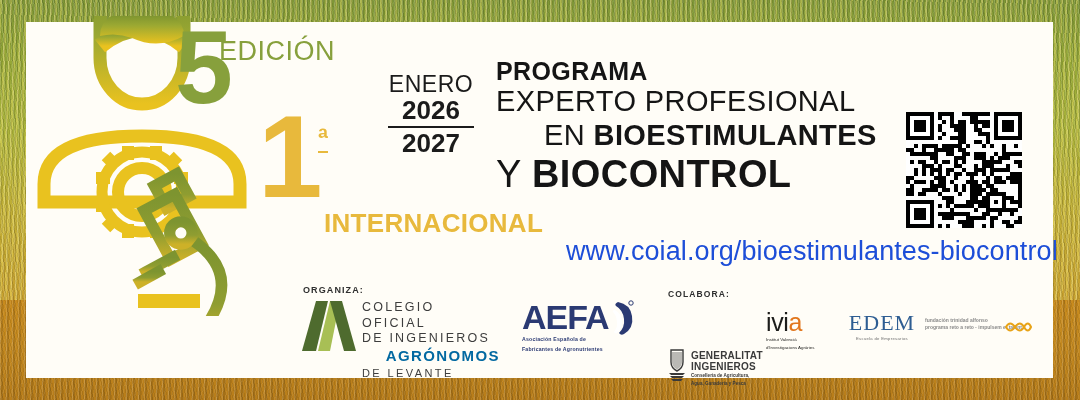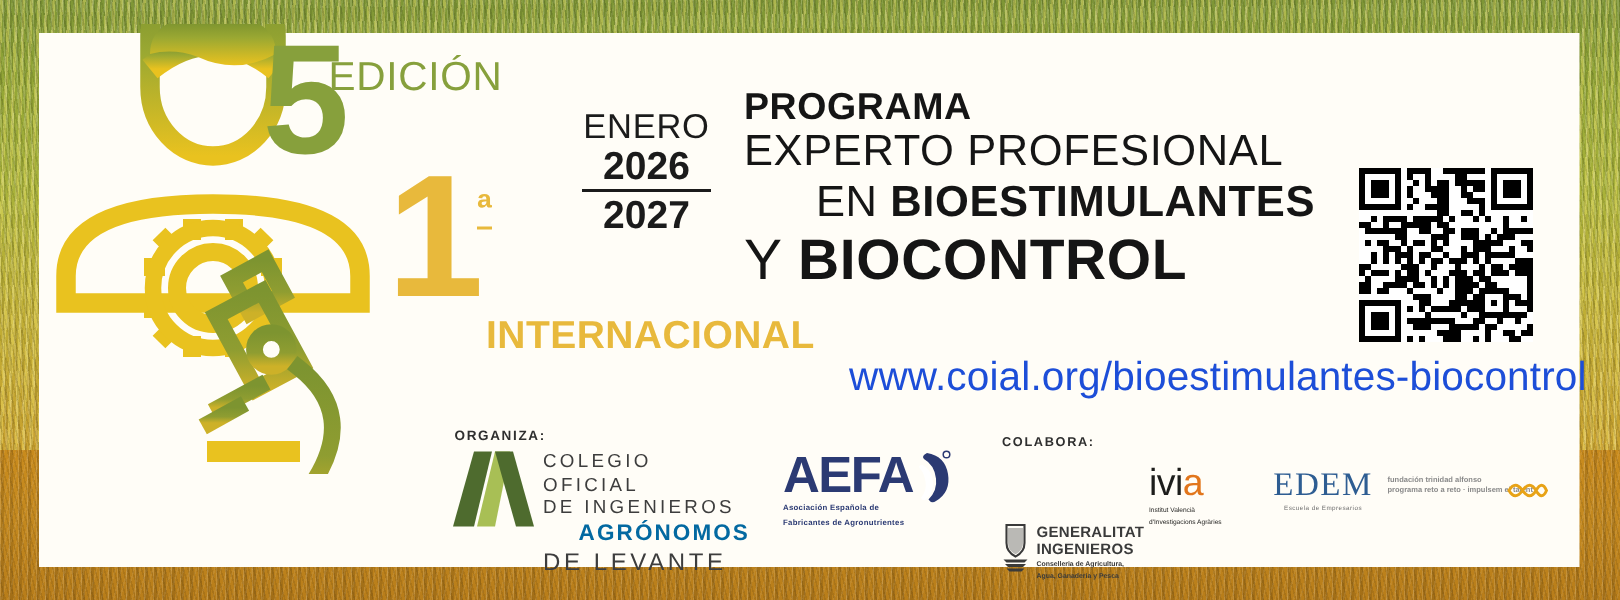--- a/index.html
+++ b/index.html
@@ -66,21 +66,21 @@
 
   
   .organiza{position:absolute;left:303px;top:285px;}
   .organiza .hdr{font-size:9px;font-weight:700;color:#2f2f2f;letter-spacing:1.1px;}
   .coial{position:absolute;left:300px;top:297px;width:200px;height:58px;}
   .coial .mark{position:absolute;left:0;top:2px;width:58px;height:54px;}
   .coial .txt{position:absolute;left:62px;top:3px;color:#3d3d3d;}
   .coial .t1{font-size:12.5px;letter-spacing:2.2px;line-height:1.25;font-weight:400;}
   .coial .t2{font-size:12.5px;letter-spacing:2.2px;line-height:1.25;font-weight:400;}
   .coial .t3{font-size:15px;letter-spacing:1.4px;line-height:1.25;font-weight:700;color:#0369a1;text-align:right;}
-  .coial .t4{font-size:16px;letter-spacing:2.4px;line-height:1.3;font-weight:400;}
+  .coial .t4{font-size:11px;letter-spacing:2.4px;line-height:1.3;font-weight:400;}
 
   
   .aefa{position:absolute;left:522px;top:300px;width:120px;height:52px;}
   .aefa .word{font-size:34px;font-weight:700;color:#2b3a73;letter-spacing:-1px;line-height:1;}
   .aefa .sub{font-size:5.2px;color:#2b3a73;letter-spacing:.2px;line-height:1.45;margin-top:2px;font-weight:700;}
 
   
   .colabora{position:absolute;left:668px;top:289px;font-size:8.5px;font-weight:700;color:#2f2f2f;letter-spacing:1.1px;}
 
   .gva{position:absolute;left:667px;top:310px;width:96px;height:36px;margin-top:39px;}

